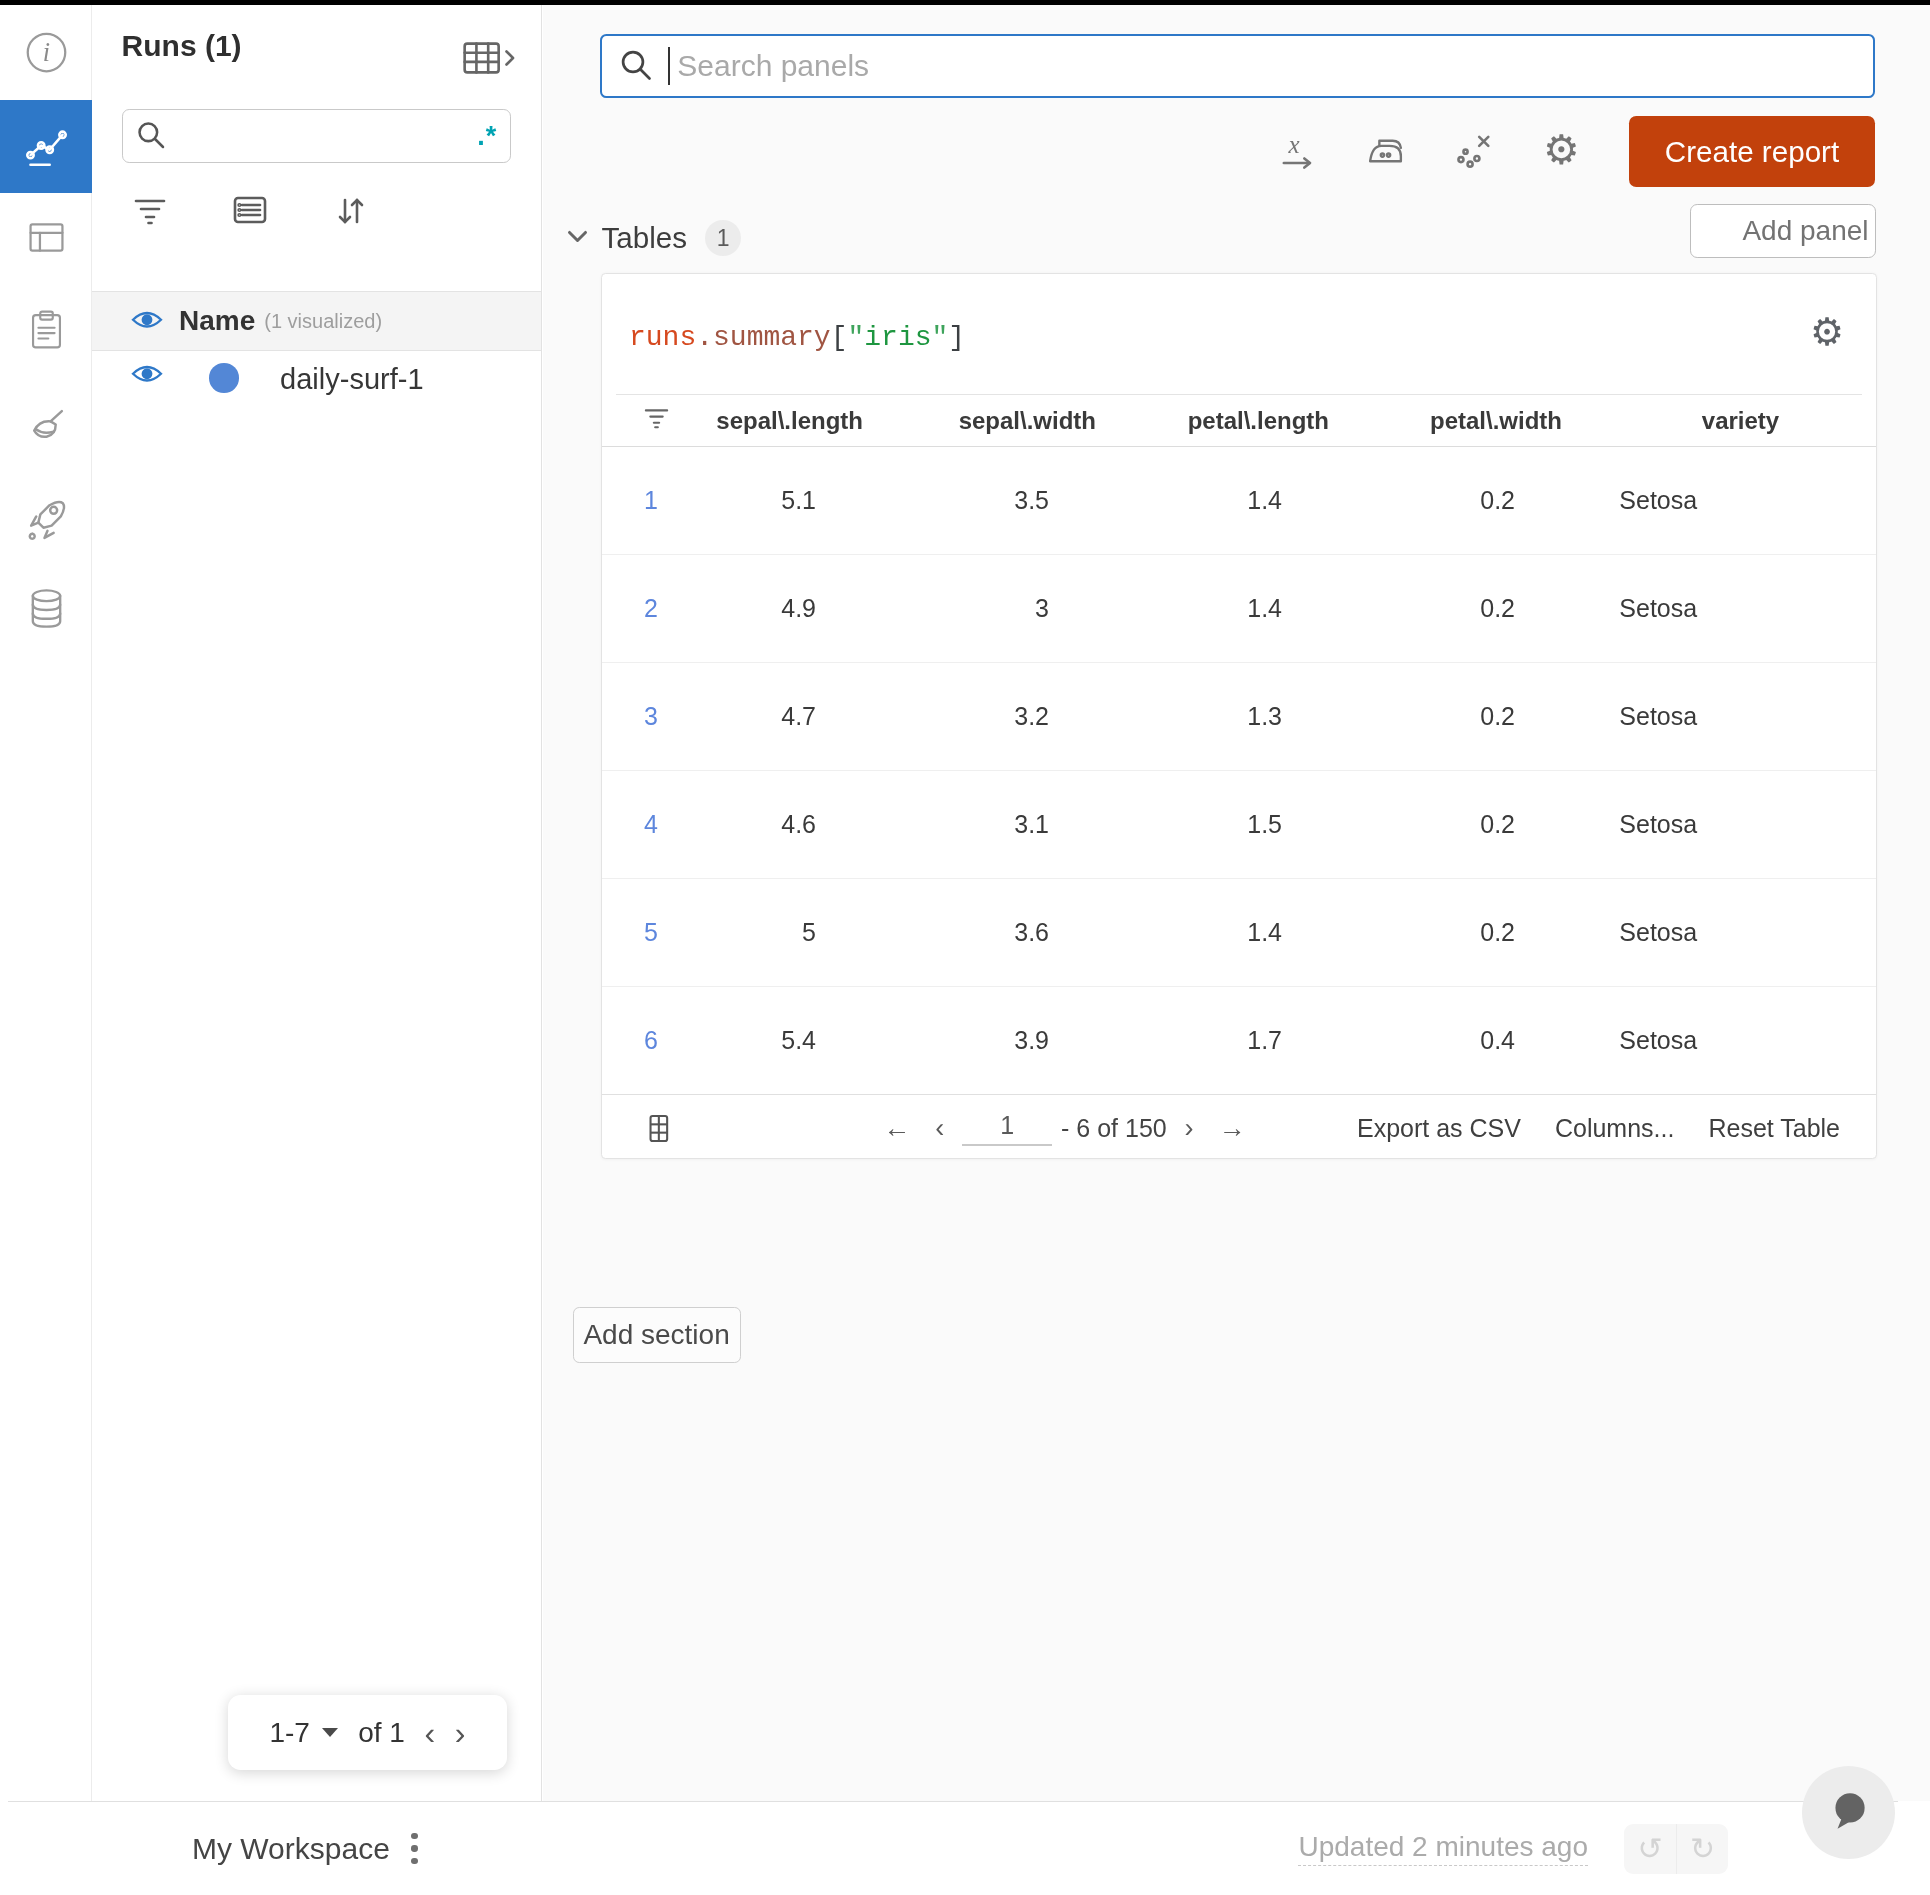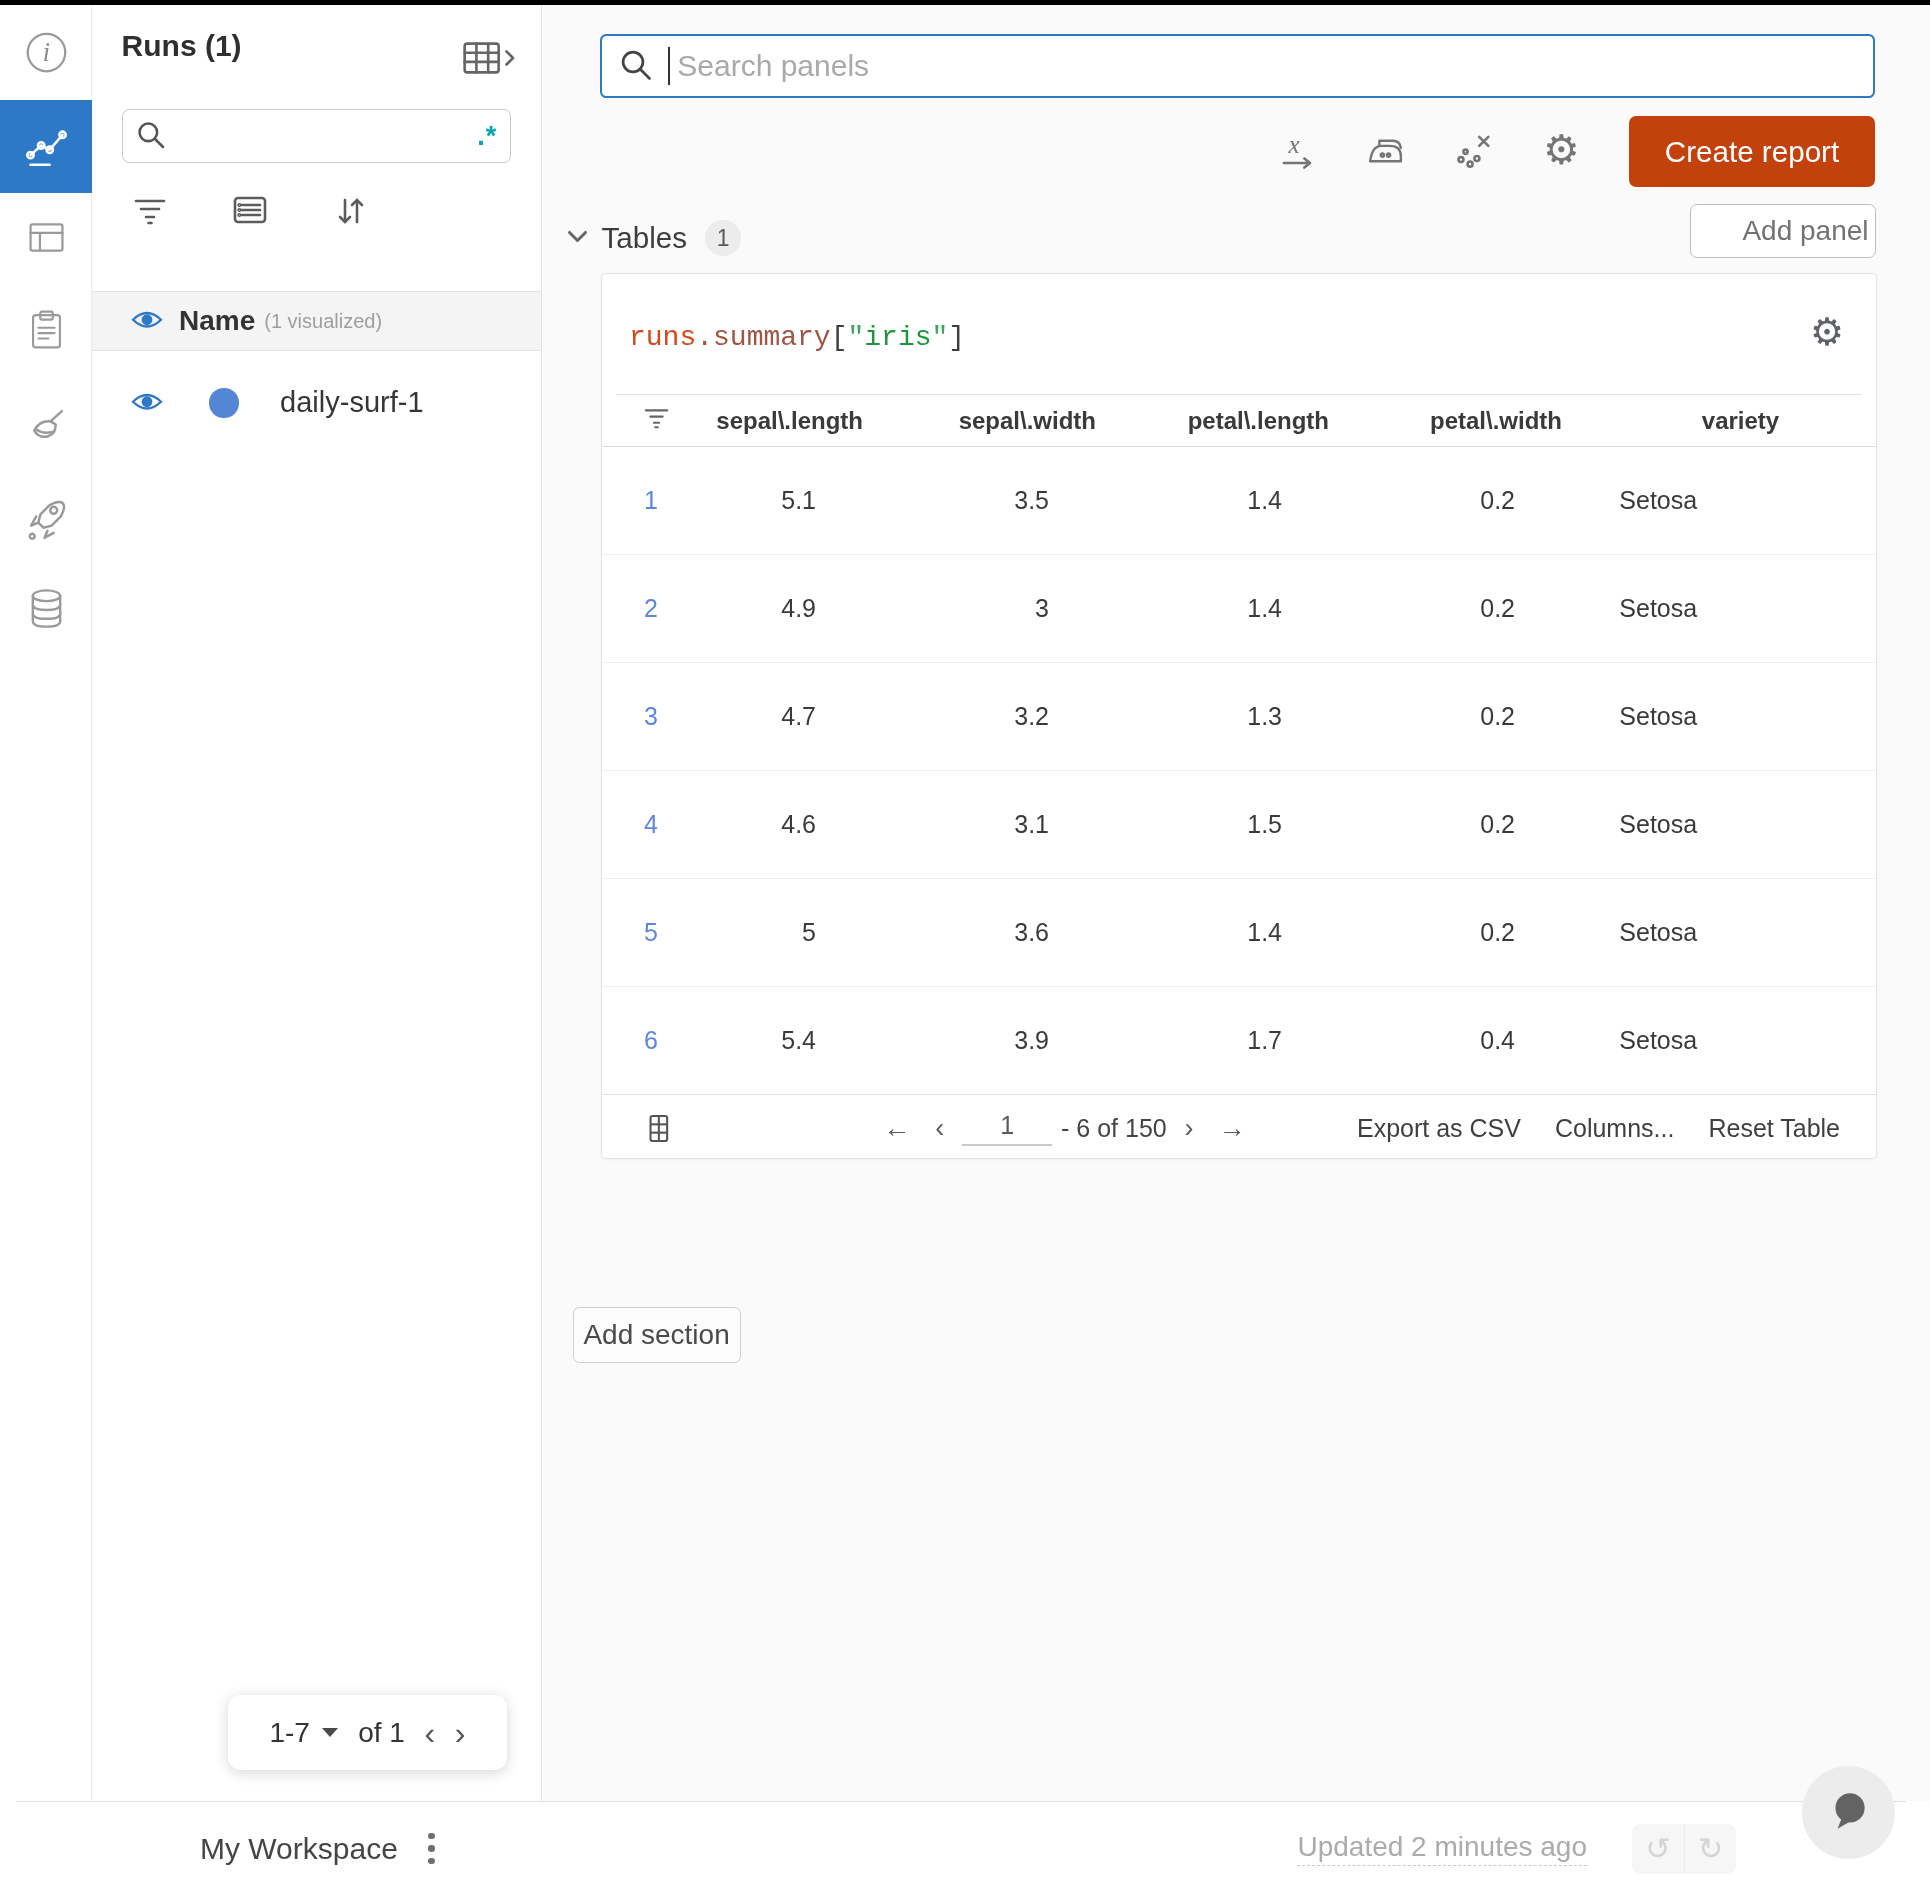--- a/index.html
+++ b/index.html
@@ -23,21 +23,21 @@
   .runs-title { position:absolute; left:29.6px; top:24px; font-size:30px; color:#2f2f2f; }
   .runs-expand { position:absolute; left:369px; top:36px; width:56px; height:32px; }
   .runs-search { position:absolute; left:29.6px; top:104px; width:389px; height:54px; border:1.8px solid #c9c9c9; border-radius:7.2px; background:#fff; display:flex; align-items:center; padding:0 12.5px; }
   .runs-search input { border:none; outline:none; flex:1; font-size:27px; min-width:0; background:transparent; }
   .regex-chip { color:#00a3b3; font-size:27px; font-weight:700; letter-spacing:0.9px; }
   .runs-tools { position:absolute; left:40px; top:190px; width:340px; display:flex; gap:64px; }
   .runs-tools svg { stroke:#5c5c5c; fill:none; stroke-width:2.6; stroke-linecap:round; }
   .name-row { position:absolute; left:0; top:286px; width:449px; height:60px; background:#f4f4f4; border-top:0.9px solid #e3e3e3; border-bottom:0.9px solid #e3e3e3; display:flex; align-items:center; padding-left:39px; }
   .name-label { font-size:28px; font-weight:700; color:#333; margin-left:16px; }
   .name-sub { font-size:20px; color:#9e9e9e; margin-left:9px; }
-  .run-row { position:absolute; left:0; top:366px; width:449px; height:63px; display:flex; align-items:center; padding-left:39px;gap:29px; }
+  .run-row { position:absolute; left:0; top:358px; width:449px; height:63px; display:flex; align-items:flex-start; padding-left:39px;gap:29px; }
   .run-dot { width:29.6px; height:29.6px; border-radius:50%; background:#5387d6; margin-left:17px; }
   .run-name { font-size:29px; color:#363636; margin-left:12.5px; }
   .runs-pager { position:absolute; left:136px; top:1690px; width:279px; height:75px; background:#fff; border-radius:12.5px; box-shadow:0 2.7px 14.3px rgba(0,0,0,0.16); display:flex; align-items:center; justify-content:center; gap:19.7px; font-size:28px; color:#333; }
   .caret-down { width:0; height:0; border-left:8px solid transparent; border-right:8px solid transparent; border-top:9.9px solid #4a4a4a; margin-left:-7.2px; }
   .pager-chev { color:#555; font-size:32px; line-height:1; }
 
   
   .main { left:543px; top:5.4px; width:1388px; height:1796px; background:#fafafa; }
   .panel-search { position:absolute; left:57px; top:29px; width:1275px; height:64px; background:#fff; border:2.7px solid #2e78c8; border-radius:6.3px; display:flex; align-items:center; padding:0 16px; }
   .caret-bar { width:1.8px; height:38px; background:#333; margin:0 1.8px 0 14.3px; }
@@ -82,21 +82,21 @@
   .cf-arrow { color:#5a5a5a; font-size:27px; padding:0 12.5px; }
   .page-input { width:90px; text-align:center; color:#5a5a5a; border-bottom:2.7px solid #c9c9c9; margin:0 5.4px; padding-bottom:3.6px; }
   .cf-range { margin-left:3.6px; margin-right:5.4px; color:#444; }
   .cf-actions { margin-left:auto; margin-right:36px; display:flex; gap:34px; }
   .cf-actions span { color:#3f3f3f; }
 
   .hidden-row { position:absolute; left:0; top:1207px; width:1388px; height:65px; border-top:0.9px solid #e0e0e0; border-bottom:0.9px solid #e0e0e0; display:flex; align-items:center; padding-left:34px; }
   .btn-addsection { position:absolute; left:29.6px; top:1302px; width:168px; height:56px; background:#fcfcfc; border:1.8px solid #cfcfcf; border-radius:6.3px; color:#4a4a4a; font-size:28px; font-family:inherit; }
 
   
-  .bottom-bar { left:16px; top:1801px; width:1890px; height:94px; background:#fff; border-top:0.9px solid #e0e0e0; display:flex; align-items:center;gap:9px; }
+  .bottom-bar { left:8px; top:1801px; width:1890px; height:94px; background:#fff; border-top:0.9px solid #e0e0e0; display:flex; align-items:center; }
   .ws-label { font-size:30px; color:#454545; margin-left:184px; }
   .kebab { display:flex; flex-direction:column; gap:6.3px; margin-left:21.5px; }
   .kebab i { width:6.3px; height:6.3px; border-radius:50%; background:#6f6f6f; }
   .updated { margin-left:auto; font-size:28px; color:#ababab; border-bottom:1.8px dashed #c9c9c9; padding-bottom:2.7px; }
   .history { display:flex; margin-left:36px; border-radius:9px; overflow:hidden; }
   .hist-btn { width:52px; height:50px; background:#f6f6f6; display:flex; align-items:center; justify-content:center; font-size:30px; color:#d4d4d4; }
   .hist-btn + .hist-btn { border-left:0.9px solid #ececec; }
   .chat-fab { left:1802px; top:1766px; width:93px; height:93px; border-radius:50%; background:#ececec; display:flex; align-items:center; justify-content:center; z-index:5; }
 </style>
 </head>

